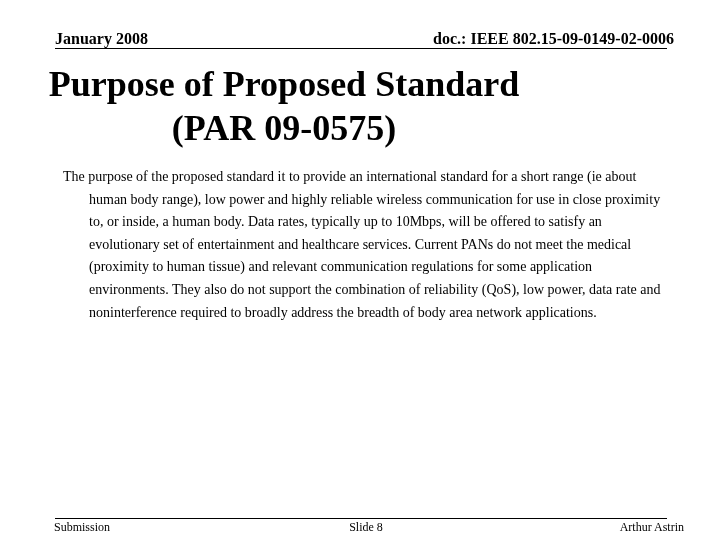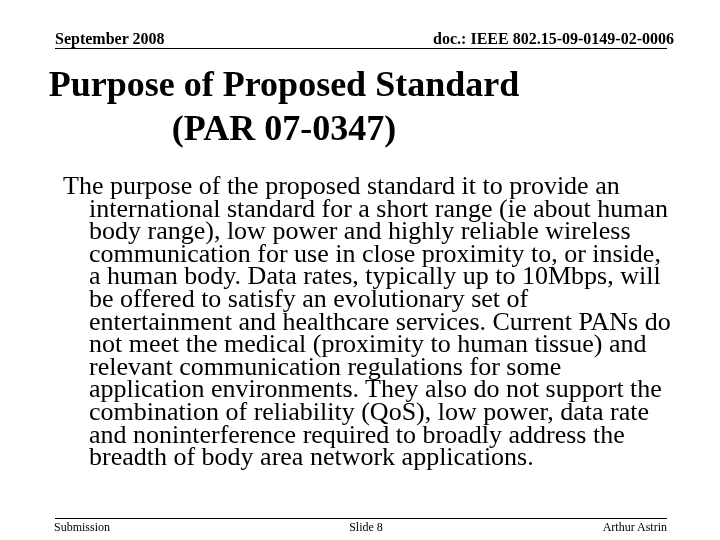--- a/index.html
+++ b/index.html
@@ -18,49 +18,49 @@
     .hdr-rule {
       position:absolute; left:55px; top:48px; width:612px; height:0;
       border-top:1.5px solid #000;
     }
     .title {
       position:absolute; left:0; top:62px; width:568px; text-align:center;
       font-size:36px; font-weight:bold; line-height:44px;
       font-family: "Liberation Serif", serif;
     }
     .body-text {
-      position:absolute; left:63px; top:175px; width:610px;
-      font-size:26px; line-height:22.6px;
+      position:absolute; left:63px; top:166px; width:610px;
+      font-size:14px; line-height:22.6px;
       font-family: "Liberation Serif", serif;
     }
     .body-text p {
       margin:0; padding-left:26px; text-indent:-26px;
     }
     .ftr-rule {
       position:absolute; left:55px; top:518px; width:612px; height:0;
       border-top:1px solid #000;
     }
     .ftr-left, .ftr-center, .ftr-right {
       position:absolute; top:520px; font-size:12px;
       font-family: "Liberation Serif", serif;
     }
     .ftr-left { left:54px; }
     .ftr-center { left:0; width:720px; text-align:center; padding-left:12px; box-sizing:border-box; }
-    .ftr-right { right:53px; }
+    .ftr-right { right:36px; }
   </style>
 </head>
 <body>
 
-<div class="hdr-left">September 2008</div>
+<div class="hdr-left">January 2008</div>
 <div class="hdr-right">doc.: IEEE 802.15-09-0149-02-0006</div>
 <div class="hdr-rule"></div>
 
 <div class="title">
   <div>Purpose of Proposed Standard</div>
-  <div>(PAR 07-0347)</div>
+  <div>(PAR 09-0575)</div>
 </div>
 
 <div class="body-text">
   <p>The purpose of the proposed standard it to provide an international standard for a short range (ie about human body range), low power and highly reliable wireless communication for use in close proximity to, or inside, a human body. Data rates, typically up to 10Mbps, will be offered to satisfy an evolutionary set of entertainment and healthcare services. Current PANs do not meet the medical (proximity to human tissue) and relevant communication regulations for some application environments. They also do not support the combination of reliability (QoS), low power, data rate and noninterference required to broadly address the breadth of body area network applications.</p>
 </div>
 
 <div class="ftr-rule"></div>
 <div class="ftr-left">Submission</div>
 <div class="ftr-center">Slide 8</div>
 <div class="ftr-right">Arthur Astrin</div>

